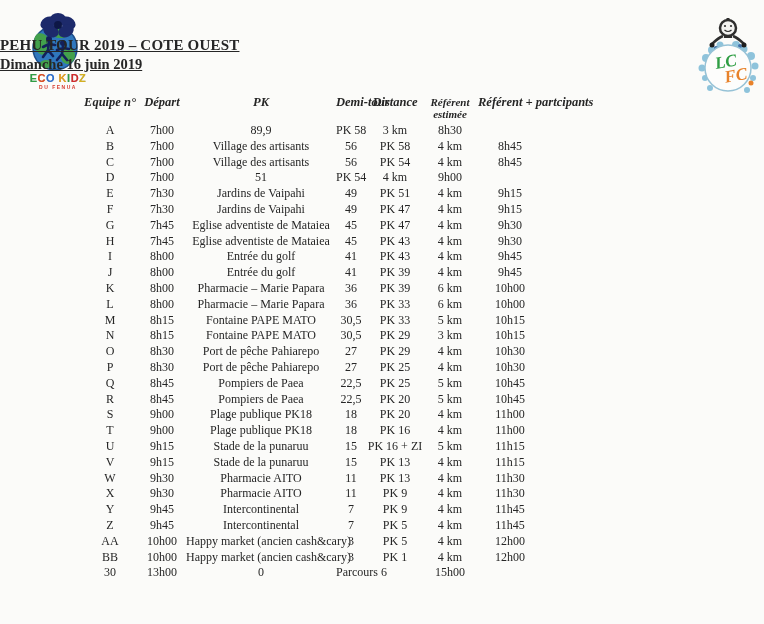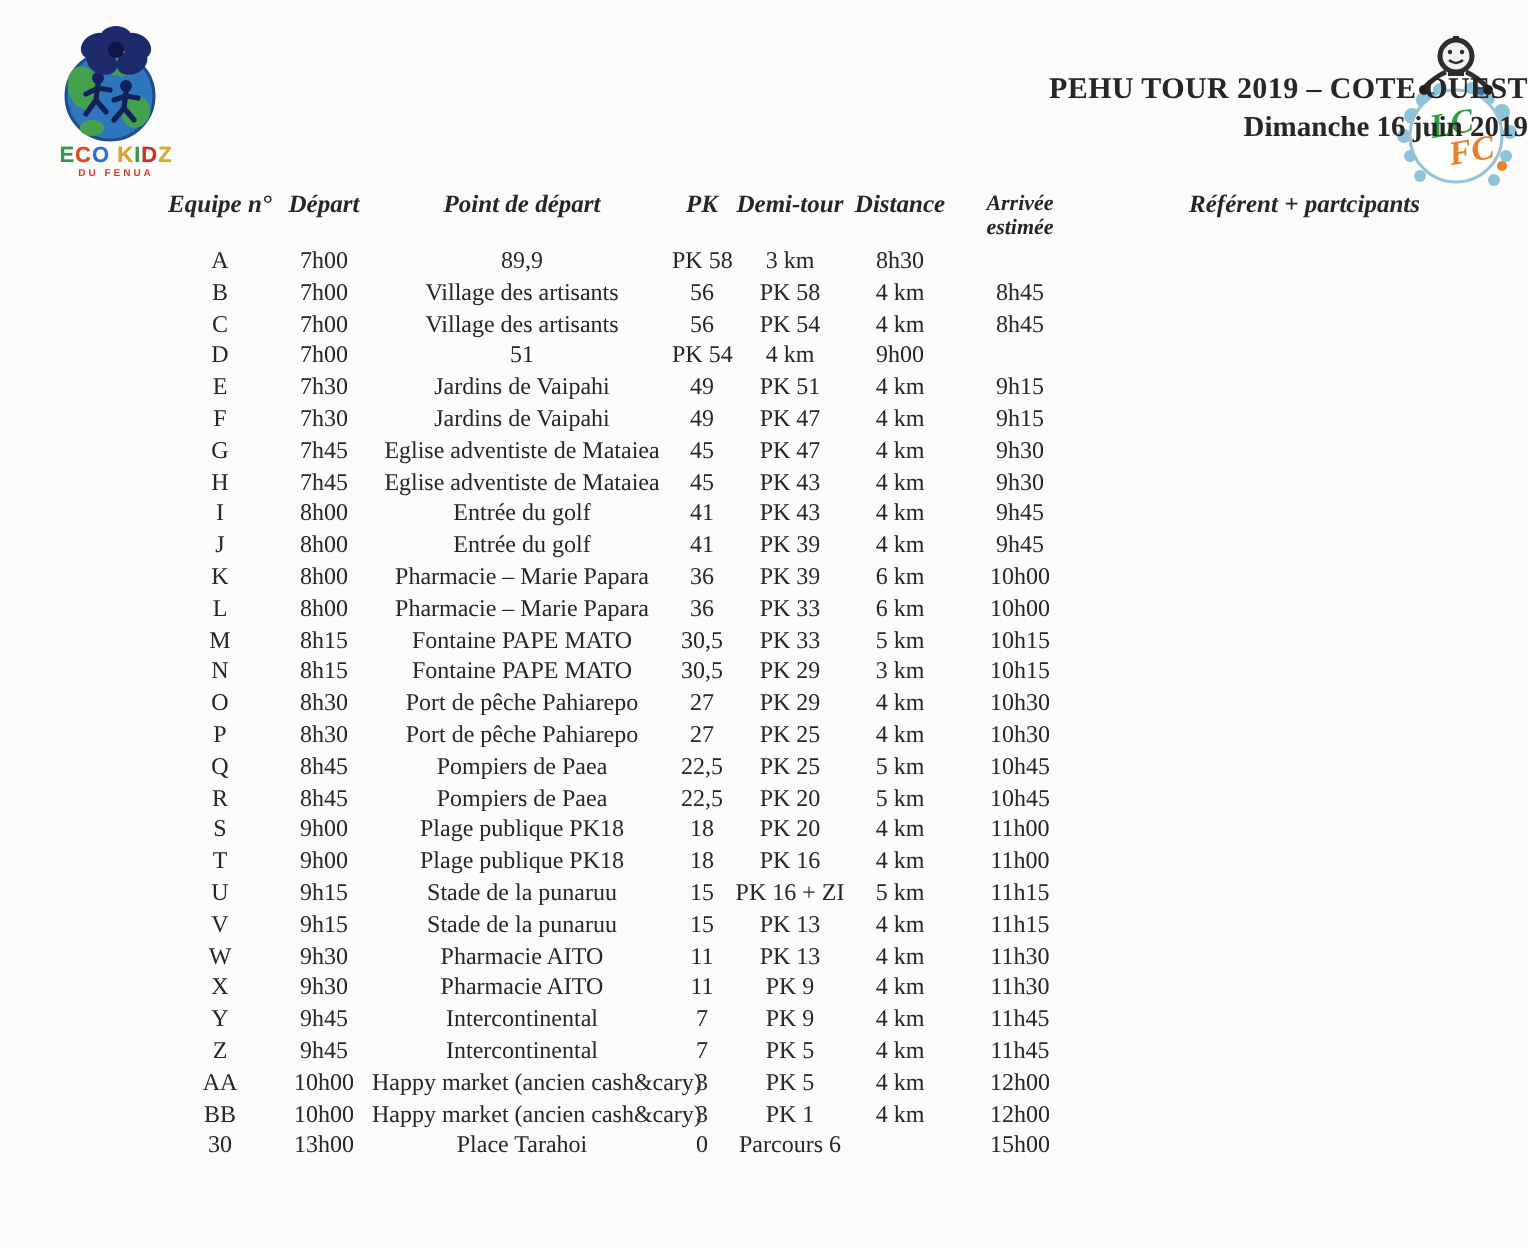--- a/index.html
+++ b/index.html
@@ -2,21 +2,21 @@
 <html><head>
 <meta charset="utf-8">
 <style>
   html,body{margin:0;padding:0;background:#e8e8e8;}
   .page{
     position:relative;width:764px;height:624px;background:#fbfbf9;
     font-family:"Liberation Serif","DejaVu Serif",serif;color:#262626;
     overflow:hidden;margin:0 auto;
   }
   
-  .title-block{position:absolute;top:37px;left:0;width:100%;text-align:right;font-weight:bold;}
+  .title-block{position:absolute;top:37px;left:0;width:100%;text-align:left;font-weight:bold;text-decoration:underline;}
   .title-line1{font-size:15px;letter-spacing:.2px;}
   .title-line2{font-size:14.5px;margin-top:2px;}
   
   .thead{
     position:absolute;left:82px;top:95px;display:grid;
     grid-template-columns:56px 48px 150px 30px 58px 52px 68px 166px;
     font-weight:bold;font-size:12.5px;font-style:italic;
   }
   .thead span{display:block;text-align:center;white-space:nowrap;line-height:14px;}
   .thead .c7{font-size:11px;line-height:11.5px;white-space:normal;padding-top:2px;}
@@ -121,25 +121,24 @@
   </div>
 
   <div class="title-block">
     <div class="title-line1">PEHU TOUR 2019 – COTE OUEST</div>
     <div class="title-line2">Dimanche 16 juin 2019</div>
   </div>
 
   <div class="thead">
     <span class="c1">Equipe n°</span>
     <span class="c2">Départ</span>
-    <span class="c3">Point de départ</span>
     <span class="c4">PK</span>
     <span class="c5">Demi-tour</span>
     <span class="c6">Distance</span>
-    <span class="c7">Arrivée estimée</span>
+    <span class="c7">Référent estimée</span>
     <span class="c8">Référent + partcipants</span>
   </div>
 
   <div class="rows">
       <div class="trow">
         <span class="c1">A</span>
         <span class="c2">7h00</span>
         <span class="c4">89,9</span>
         <span class="c5">PK 58</span>
         <span class="c6">3 km</span>
@@ -383,21 +382,20 @@
         <span class="c2">10h00</span>
         <span class="c3">Happy market (ancien cash&amp;cary)</span>
         <span class="c4">3</span>
         <span class="c5">PK 1</span>
         <span class="c6">4 km</span>
         <span class="c7">12h00</span>
       </div>
       <div class="trow">
         <span class="c1">30</span>
         <span class="c2">13h00</span>
-        <span class="c3">Place Tarahoi</span>
         <span class="c4">0</span>
         <span class="c5">Parcours 6</span>
         <span class="c6"></span>
         <span class="c7">15h00</span>
       </div>
     </div>
 
 </div>
 
 </body></html>

